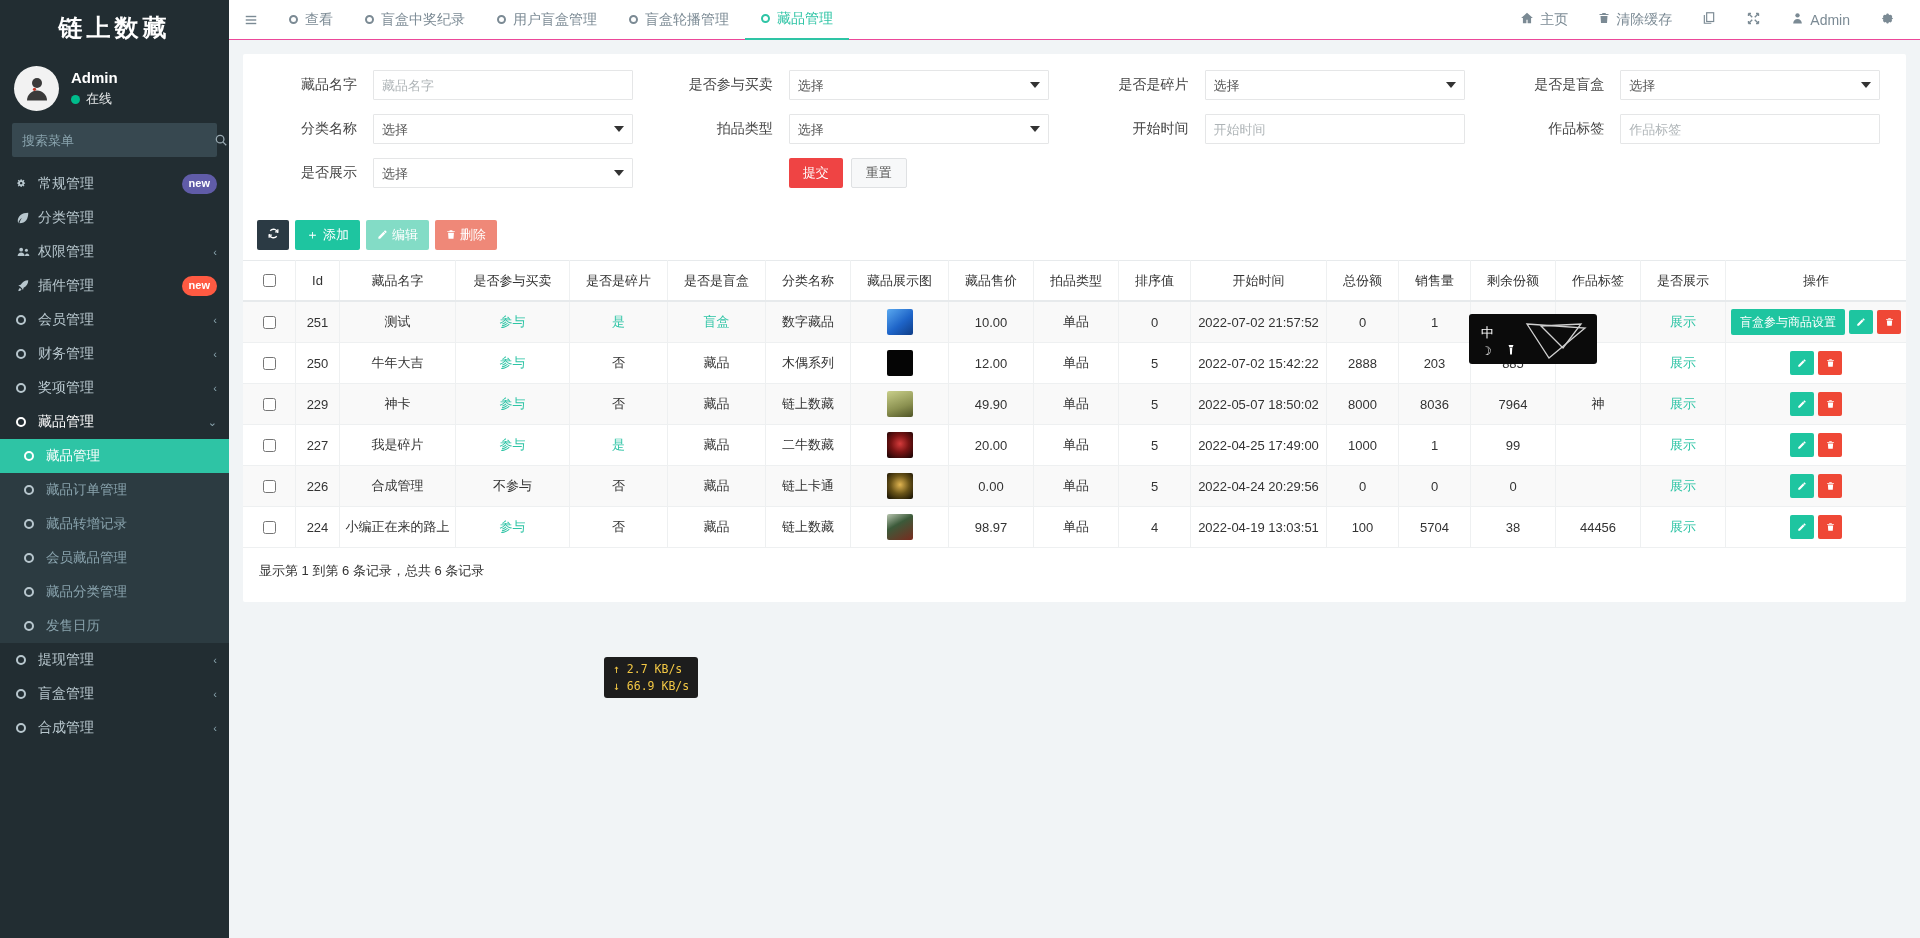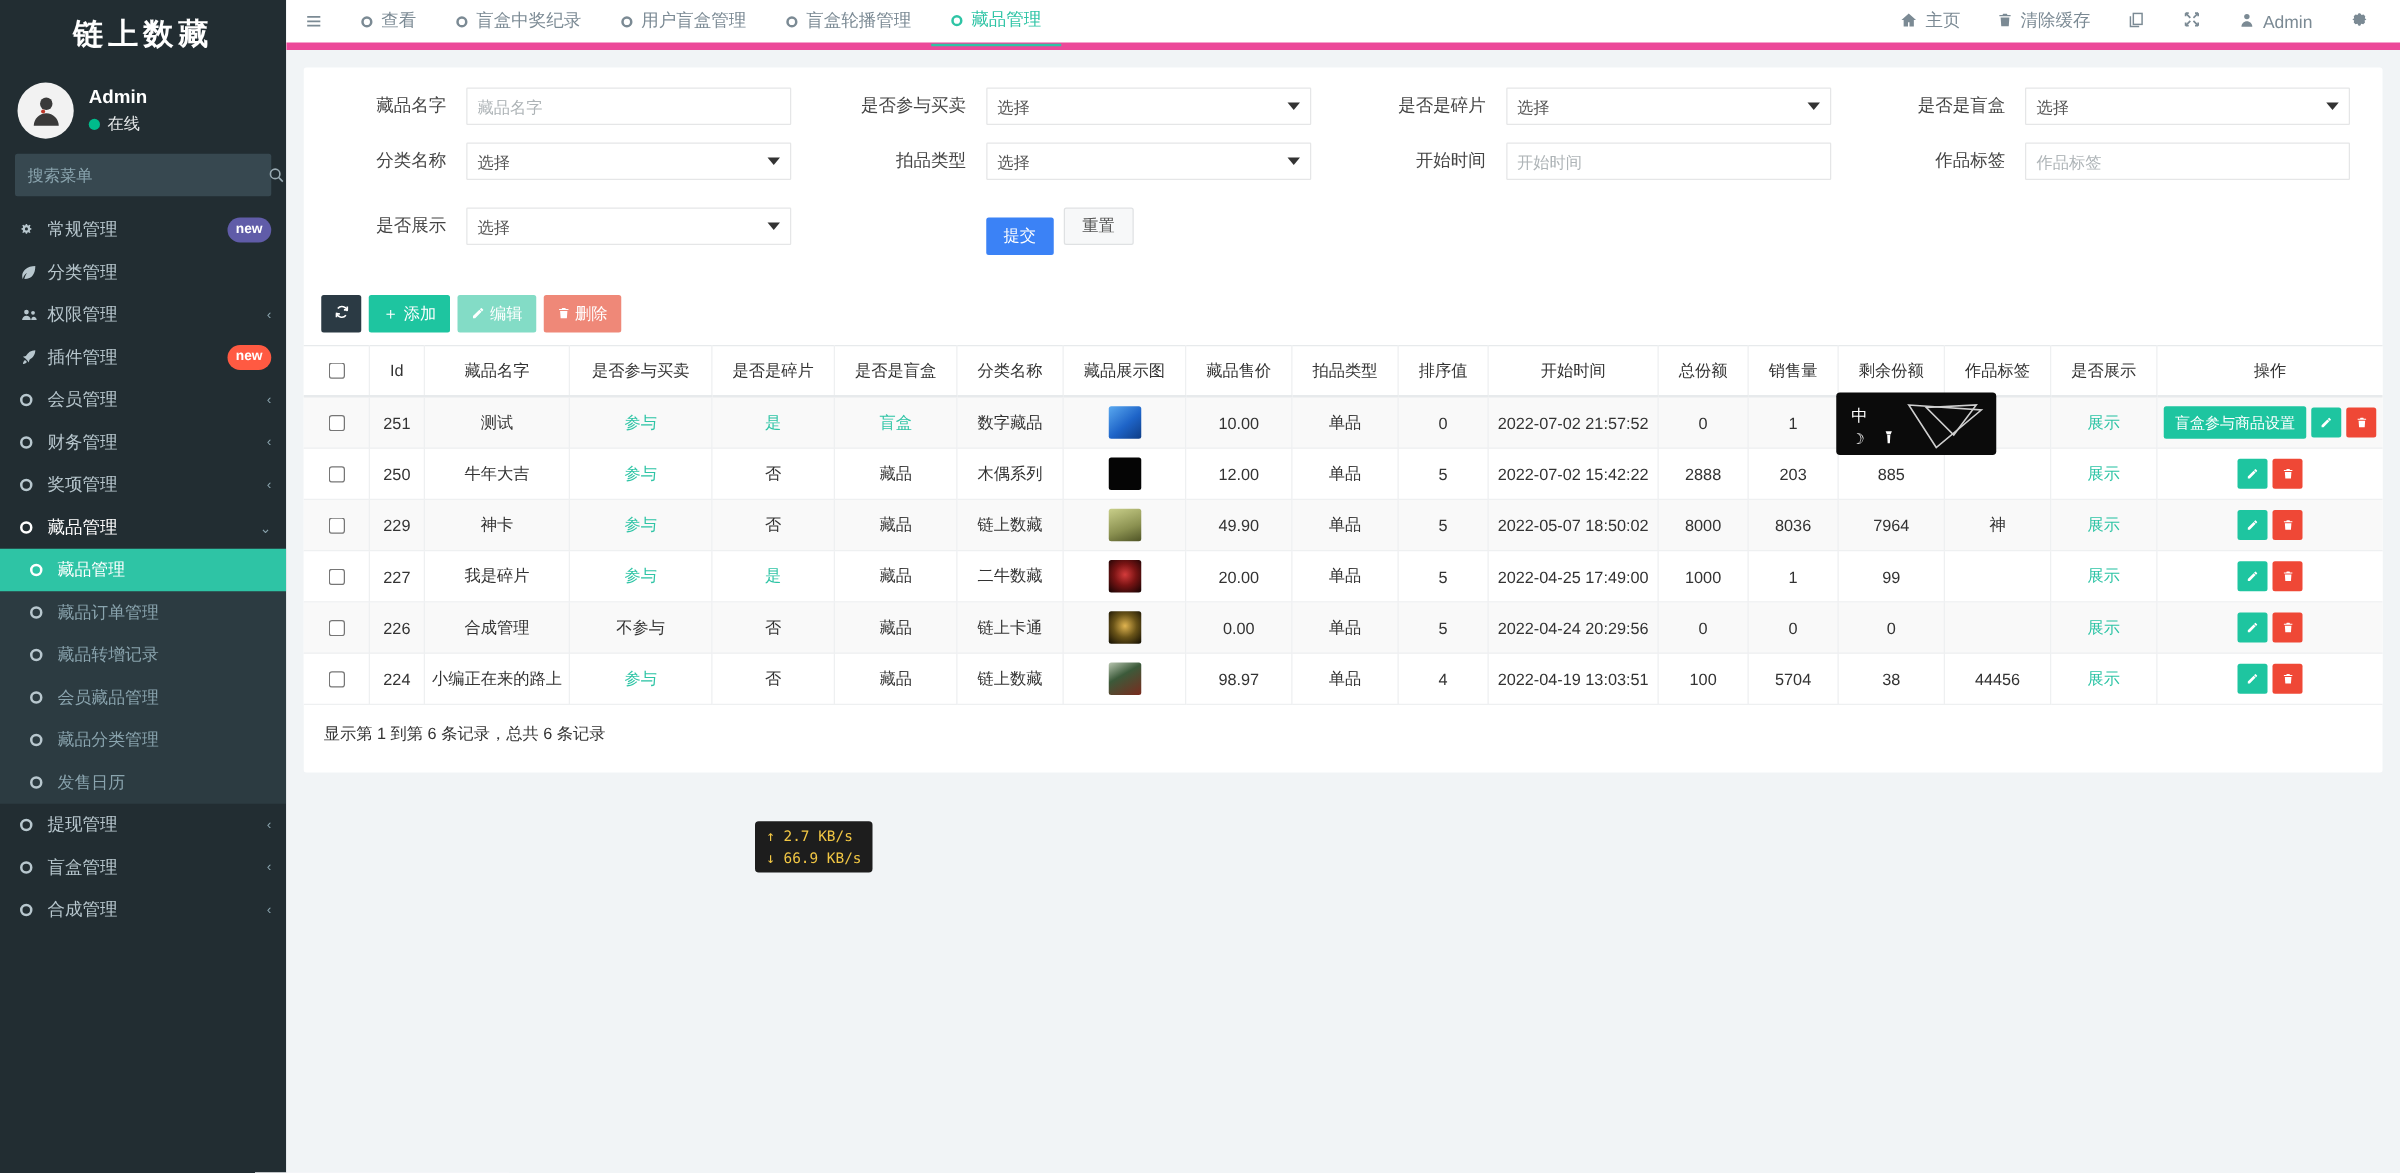--- a/index.html
+++ b/index.html
@@ -101,21 +101,21 @@
     width: 10px; height: 10px; border: 2px solid currentColor;
     border-radius: 50%; display: inline-block;
   }
 
   
   .main { flex: 1; height: 938px; background: #f1f4f6; position: relative; overflow: hidden; }
 
   .topbar {
     height: 40px; background: #ffffff;
     display: flex; align-items: center;
-    border-bottom: 6px solid #ec4899;
+    border-bottom: 1px solid #ec4899;
     padding-right: 10px;
   }
   .hamburger {
     width: 44px; height: 40px; display: flex; align-items: center; justify-content: center;
     color: #7b8a94; cursor: pointer; font-size: 15px;
   }
   .topnav { display: flex; align-items: center; gap: 0px; flex: 1; }
   .topnav-item {
     display: flex; align-items: center; gap: 7px;
     padding: 0 16px; height: 40px;
@@ -156,21 +156,21 @@
   .caret {
     position: absolute; right: 9px; top: 50%; transform: translateY(-50%);
     width: 0; height: 0; border-left: 5px solid transparent; border-right: 5px solid transparent;
     border-top: 6px solid #333; pointer-events: none;
   }
   .btn {
     border: 0; border-radius: 2px; cursor: pointer;
     font-size: 13px; color: #fff; padding: 0 14px; height: 30px;
     font-family: inherit;
   }
-  .btn-primary { background: #3b82f6; margin-top: 16px; }
+  .btn-primary { background: #ef4444; }
   .btn-default { background: #f7f8f9; color: #555; border: 1px solid #dfe1e3; }
   .submit-row { display: flex; align-items: center; gap: 8px; margin-left: 130px; }
 
   
   .toolbar { display: flex; gap: 6px; padding: 10px 14px 10px 14px; }
   .tbtn {
     height: 30px; border: 0; border-radius: 2px; color: #fff;
     font-size: 13px; padding: 0 11px; cursor: pointer;
     display: inline-flex; align-items: center; gap: 4px;
     font-family: inherit;

